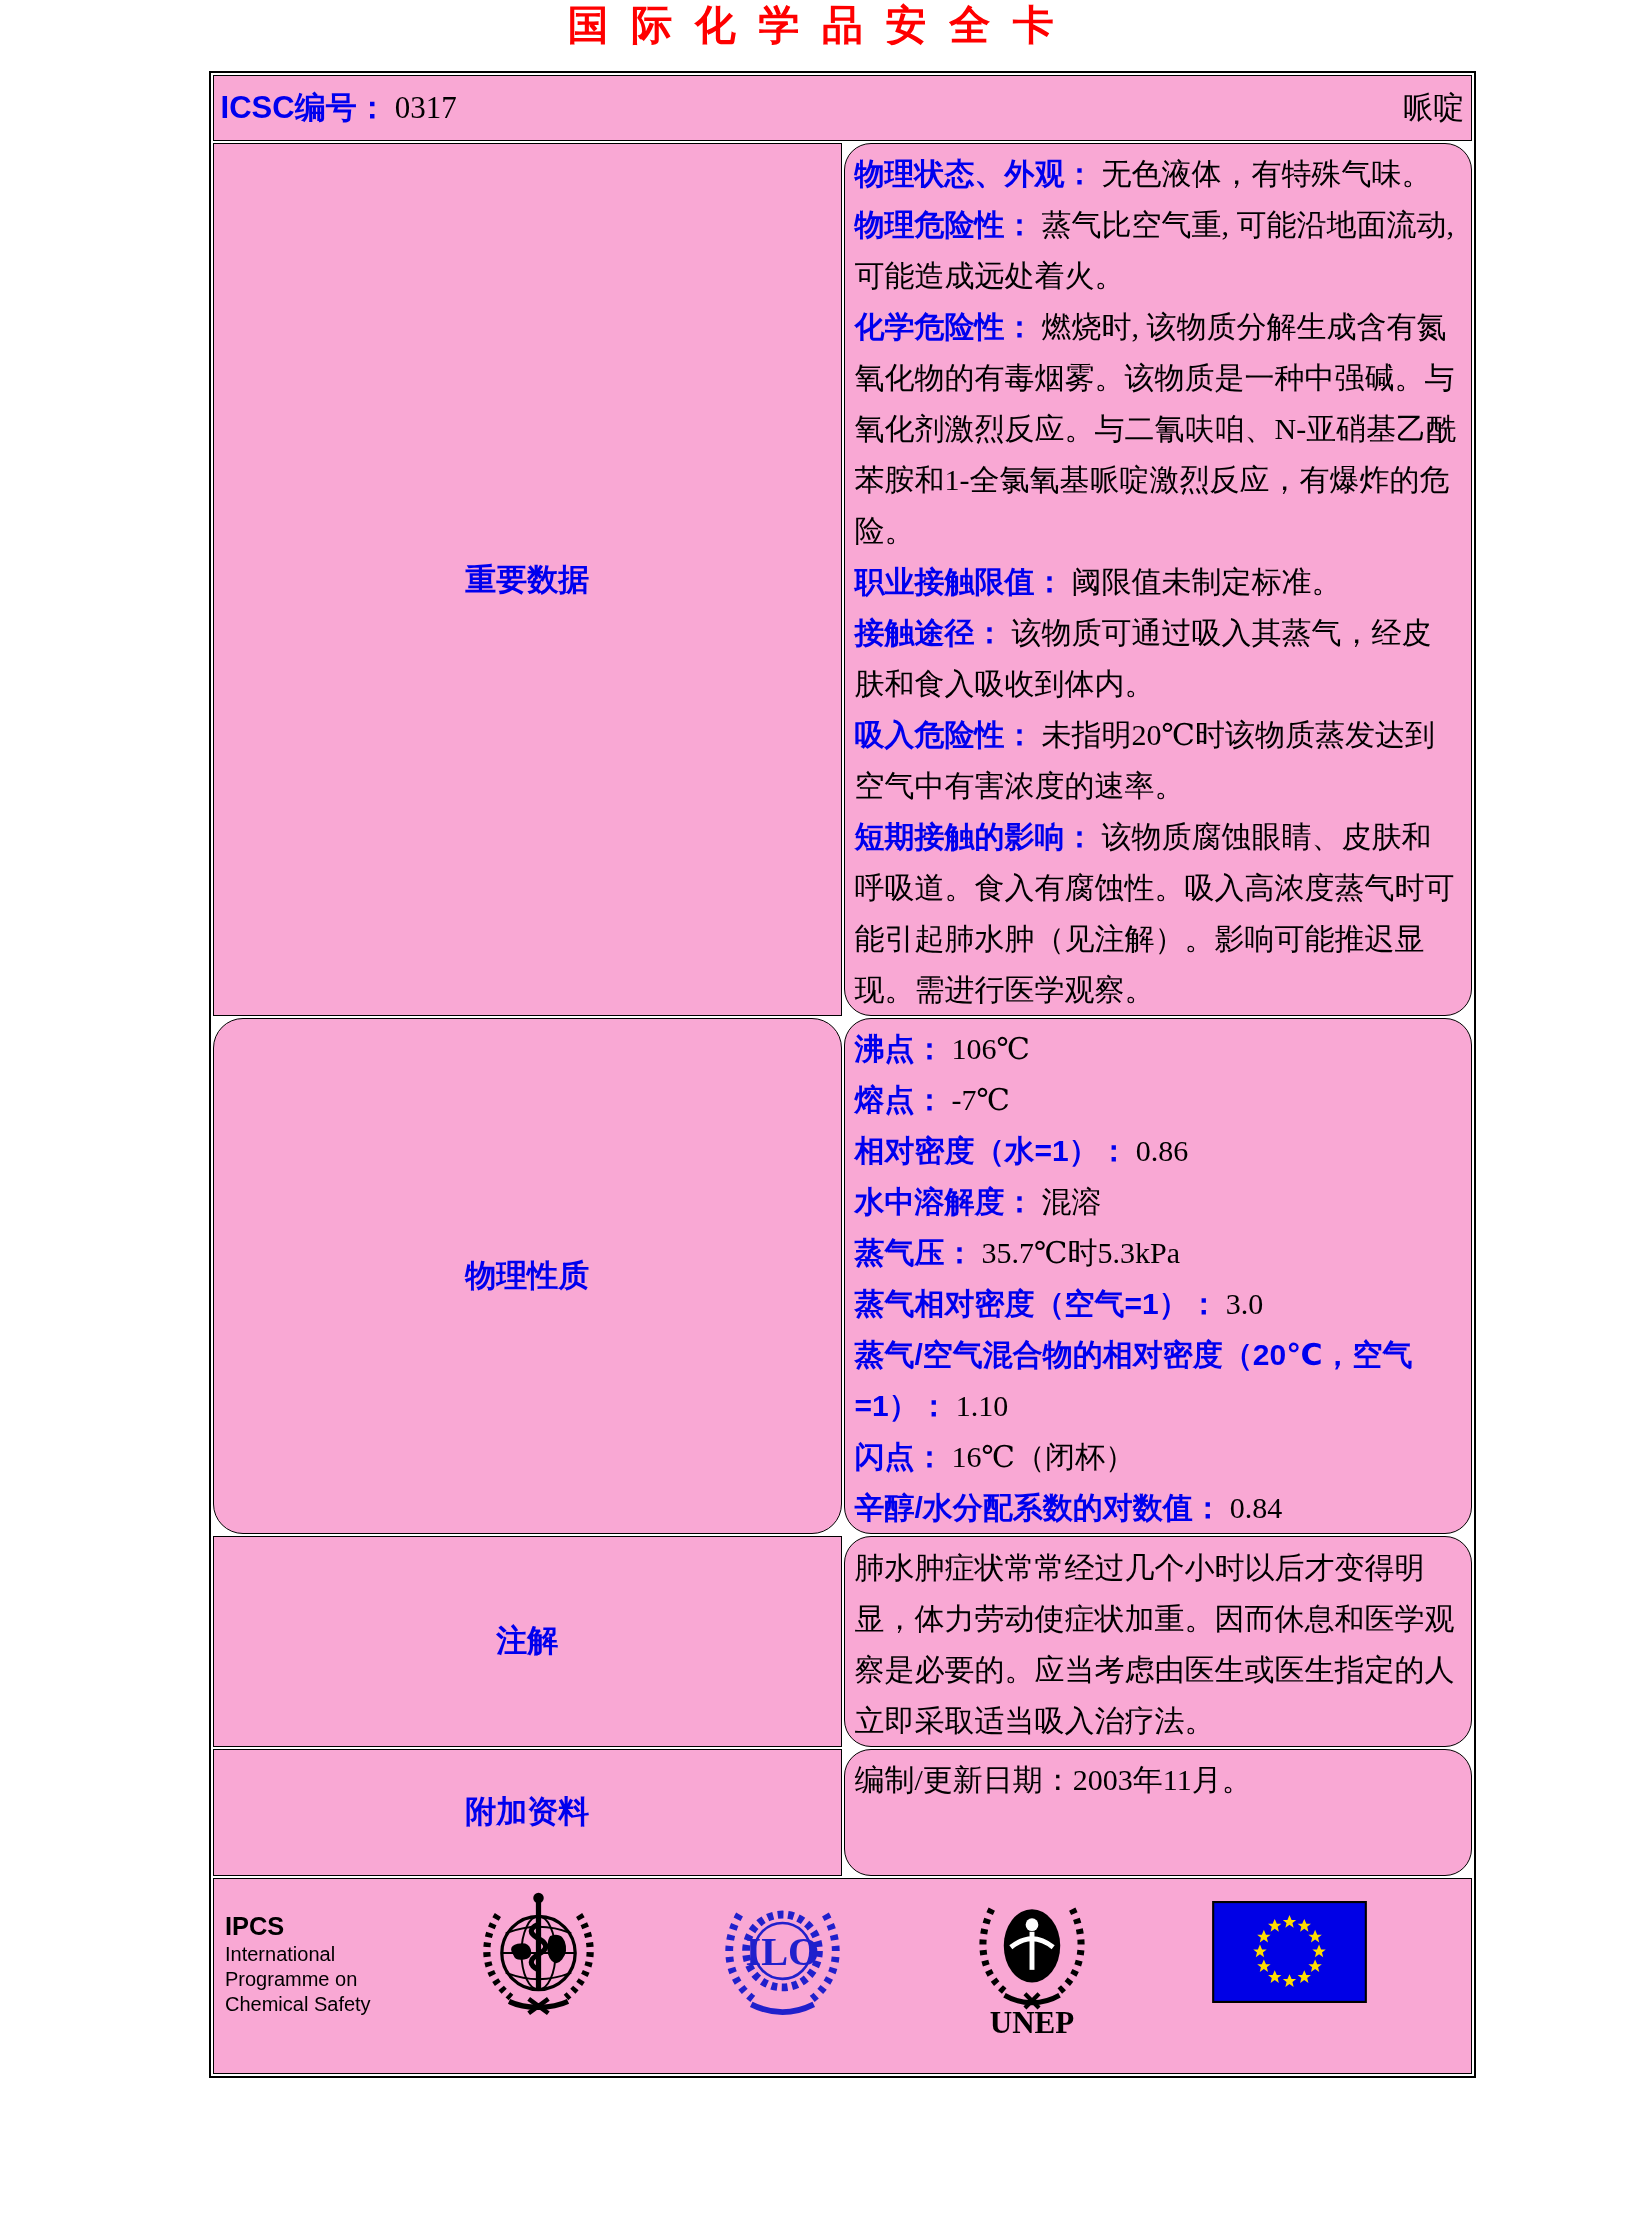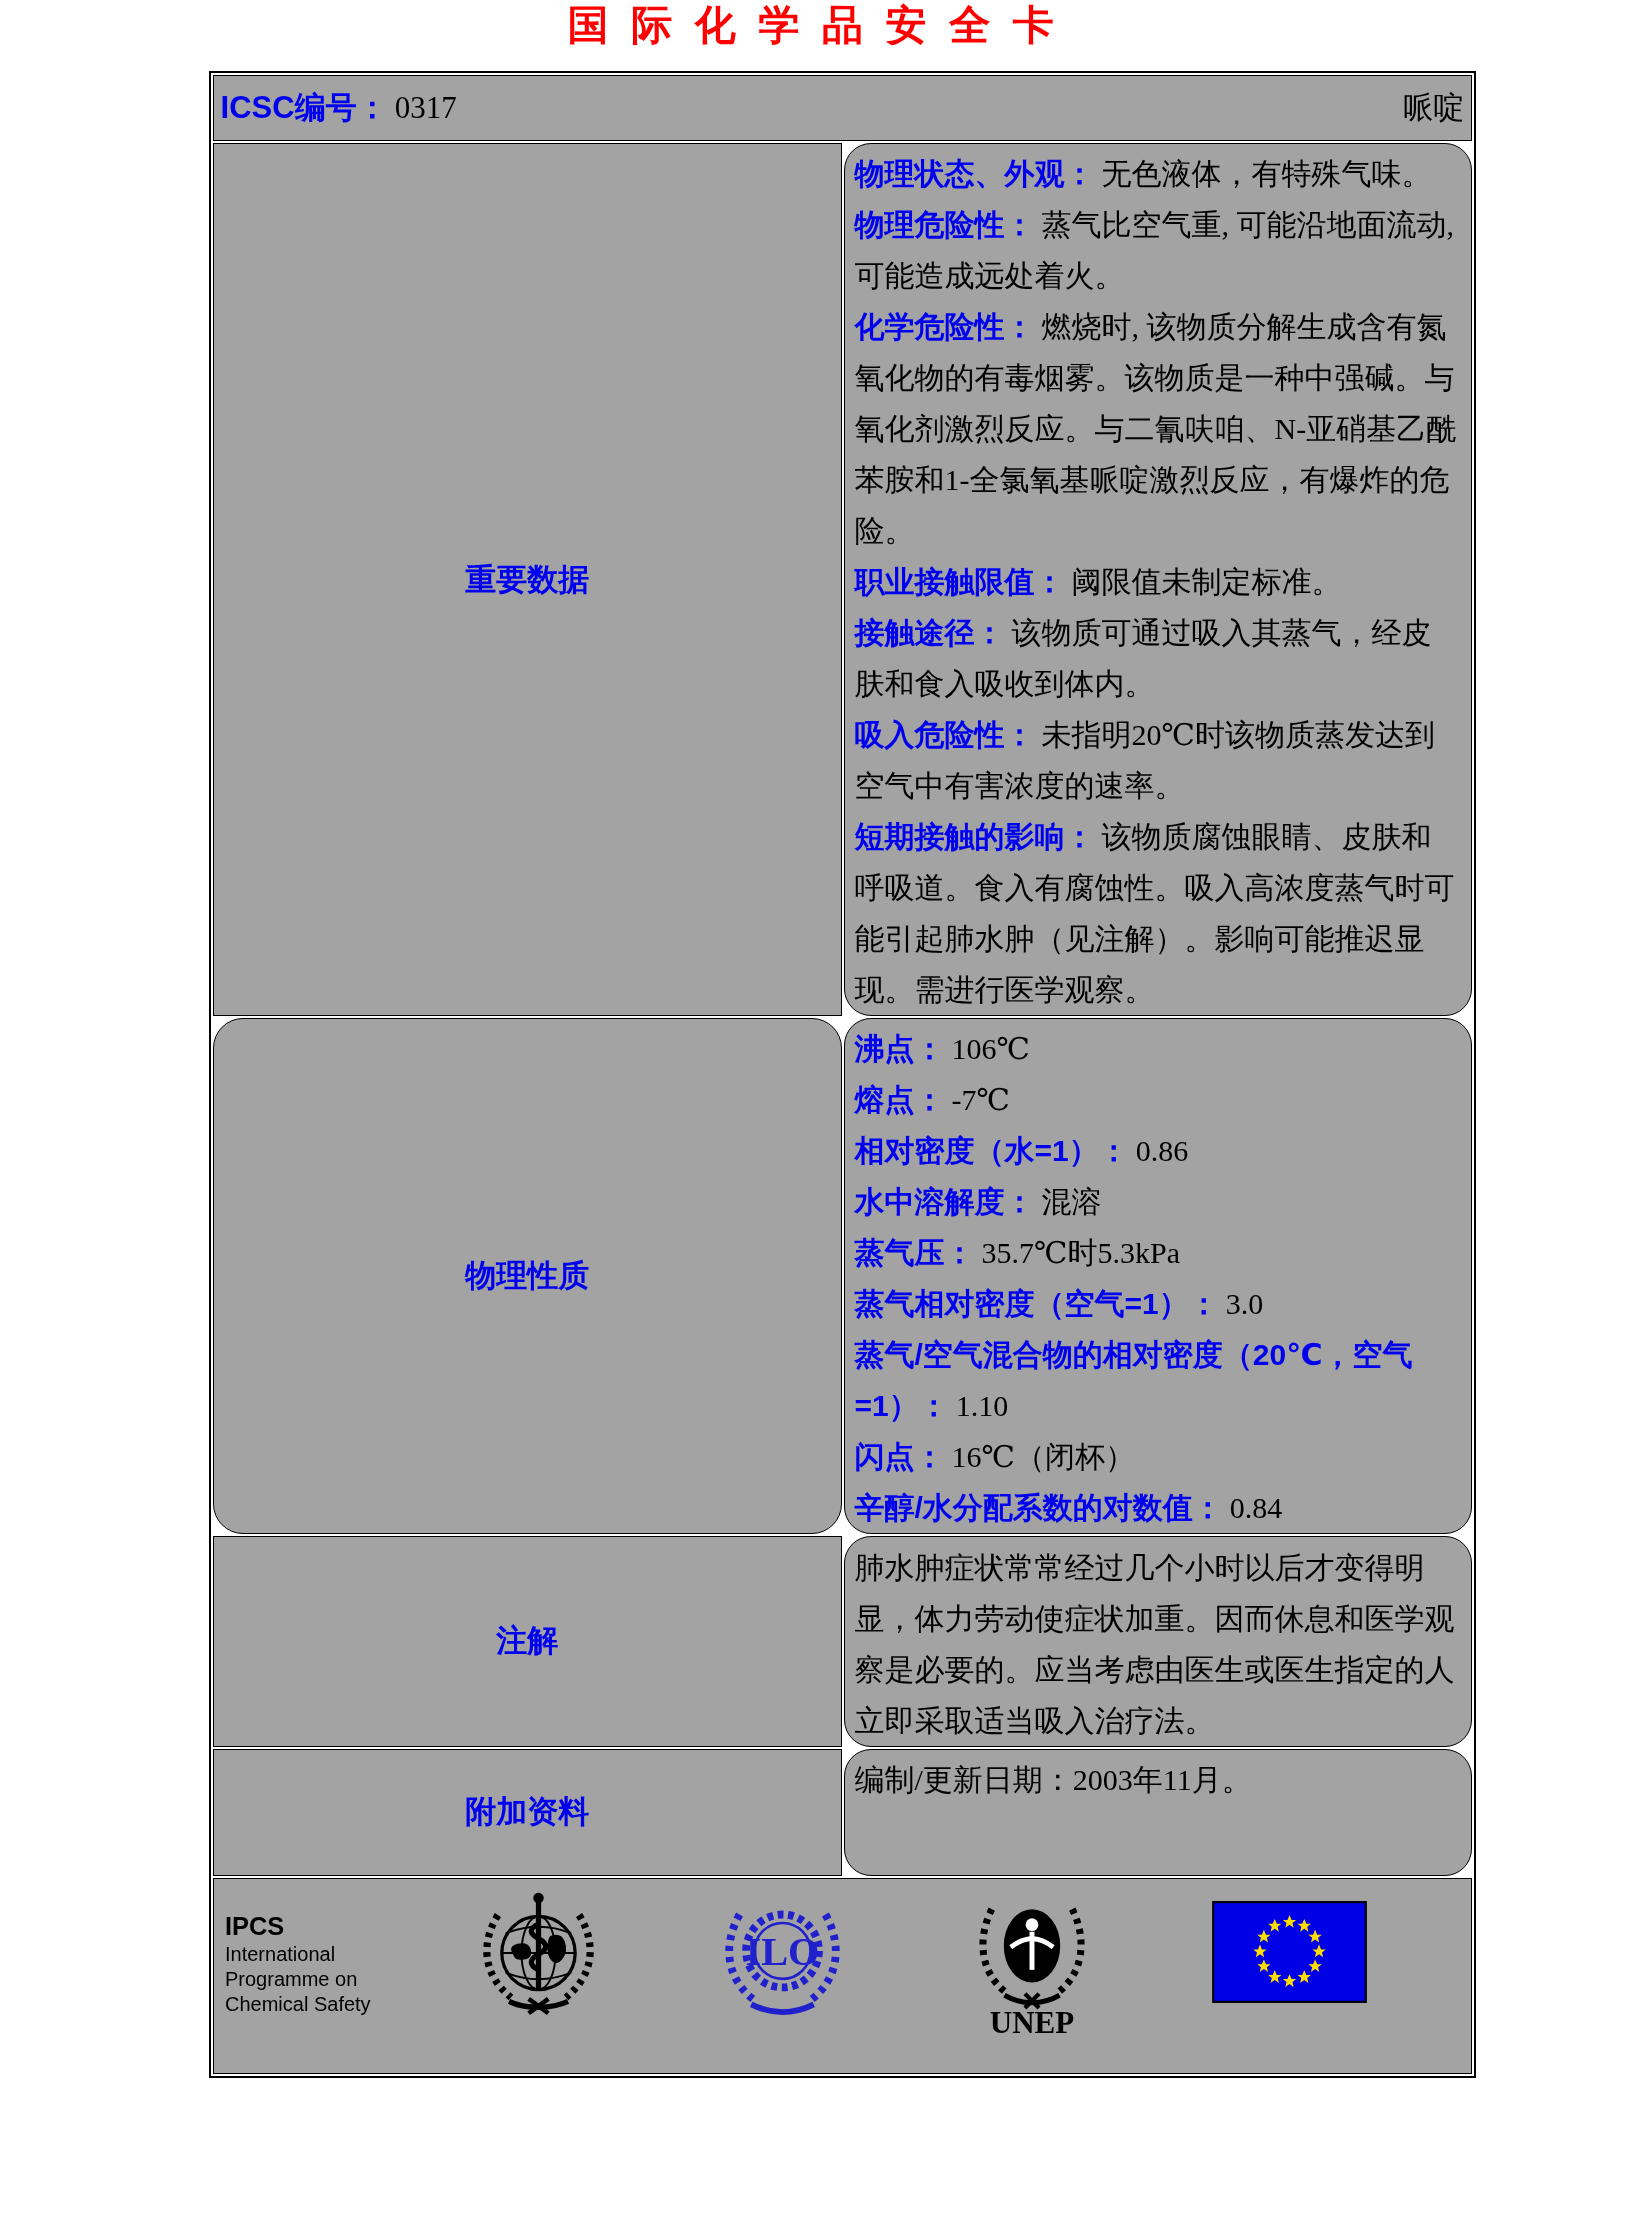--- a/index.html
+++ b/index.html
@@ -12,21 +12,21 @@
     position:absolute;top:2.8px;left:0;width:1644px;
     text-align:center;color:#ff0000;font-weight:bold;
     font-size:41px;letter-spacing:22.6px;line-height:44px;
     font-family:Liberation Sans, sans-serif;
   }
   table.card{
     position:absolute;left:209px;top:71px;width:1267px;
     border:2.8px solid #000;border-collapse:separate;border-spacing:2.8px;
     background:#fff;table-layout:fixed;
   }
-  td{border:1.4px solid #000;background:#a3a3a3;overflow:hidden;}
+  td{border:1.4px solid #000;background:#f9a8d4;overflow:hidden;}
   td.label-cell{
     width:172px;vertical-align:middle;text-align:center;
     color:#0000ee;font-weight:bold;font-size:31px;
     font-family:Liberation Mono, monospace;
   }
   td.content-cell{vertical-align:top;padding:4.2px 12.7px 0 10px;border-radius:27px;}
   .hdr-flex{display:flex;justify-content:space-between;align-items:center;height:100%;padding:0 5.6px;}
   .blue-lbl{
     color:#0000ee;font-weight:bold;
     font-family:"Liberation Sans","DejaVu Sans",sans-serif;

